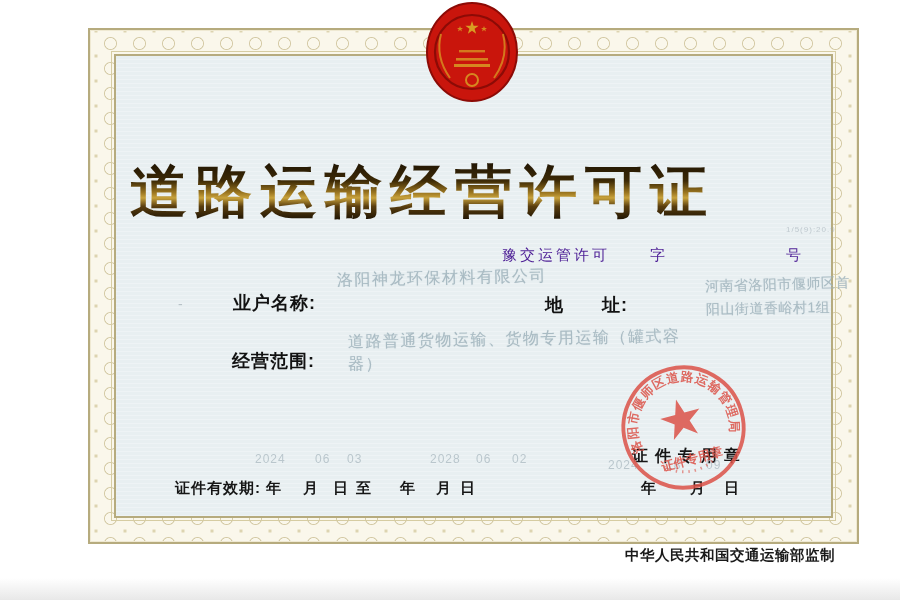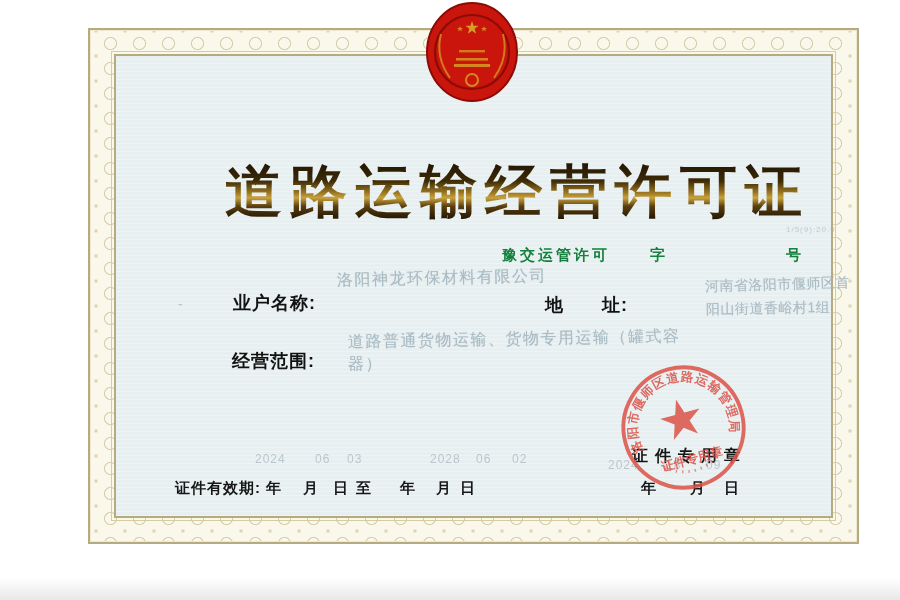--- a/index.html
+++ b/index.html
@@ -20,25 +20,25 @@
     box-shadow:inset 0 0 0 1px #efe9d2;}
   .inner{position:absolute;left:24px;top:24px;right:24px;bottom:24px;
     border:2px solid #b6ab7e;outline:1px solid #d6cca2;outline-offset:2px;
     background-color:#e8eff1;
     background-image:repeating-linear-gradient(0deg,rgba(255,255,255,.28) 0 1px,rgba(0,0,0,0) 1px 4px);}
 
   
   .abs{position:absolute;white-space:nowrap;}
   .country{left:235px;top:111px;width:470px;text-align:center;font-size:35px;font-weight:900;
     letter-spacing:17px;color:#151515;}
-  .main-title{left:130px;top:154px;width:680px;text-align:right;
+  .main-title{left:130px;top:154px;width:680px;text-align:left;
     font-family:Liberation Mono, monospace;font-size:57px;font-weight:700;letter-spacing:8px;
     background:linear-gradient(180deg,#140c02 0%,#3d2a06 35%,#9a7520 50%,#c8a23c 57%,#5a3e0e 68%,#221604 85%);
     -webkit-background-clip:text;background-clip:text;color:transparent;}
-  .lic{font-size:15px;font-weight:700;color:#15803d;letter-spacing:3px;}
+  .lic{font-size:15px;font-weight:400;color:#4c1d95;letter-spacing:3px;}
   .lic-prefix{left:502px;top:246px;}
   .lic-zi{left:650px;top:246px;}
   .lic-hao{left:786px;top:246px;}
   .serial-faint{left:786px;top:225px;font-size:8px;color:#9aa7b0;opacity:.55;letter-spacing:1px;}
 
   .field-label{font-size:18px;font-weight:700;color:#121212;letter-spacing:1px;}
   .name-label{left:233px;top:291px;}
   .addr-label{left:545px;top:293px;}
   .scope-label{left:232px;top:349px;}
   .stray{left:178px;top:296px;font-size:14px;color:#7d8d96;opacity:.45;}
@@ -132,14 +132,15 @@
   <div class="abs date-faint" style="left:476px;top:452px;">06</div>
   <div class="abs date-faint" style="left:512px;top:452px;">02</div>
   <div class="abs ymd" style="left:266px;top:479px;">年</div>
   <div class="abs ymd" style="left:303px;top:479px;">月</div>
   <div class="abs ymd" style="left:333px;top:479px;">日</div>
   <div class="abs ymd" style="left:356px;top:479px;">至</div>
   <div class="abs ymd" style="left:400px;top:479px;">年</div>
   <div class="abs ymd" style="left:436px;top:479px;">月</div>
   <div class="abs ymd" style="left:460px;top:479px;">日</div>
 
+  <div class="abs bottom-note">中华人民共和国交通运输部监制</div>
 
 </div>
 
 </body></html>

